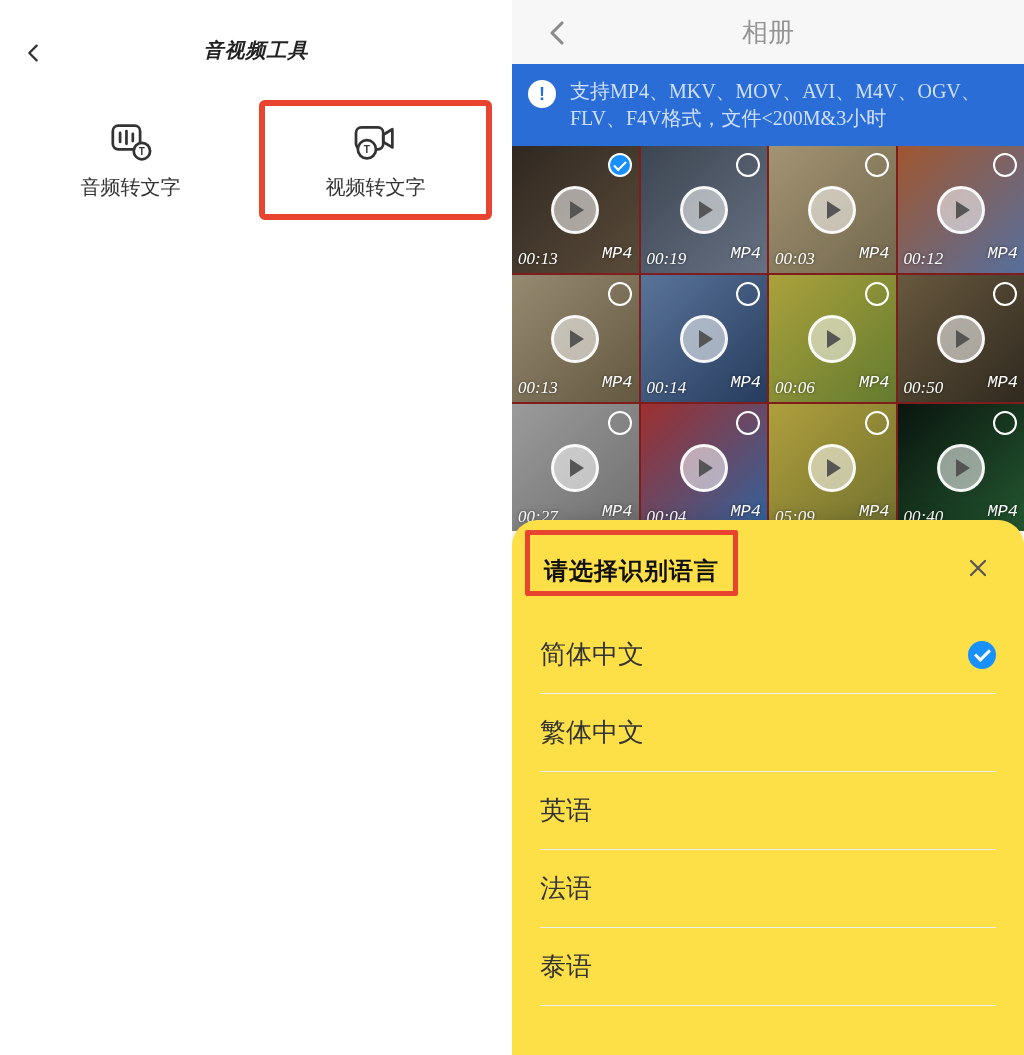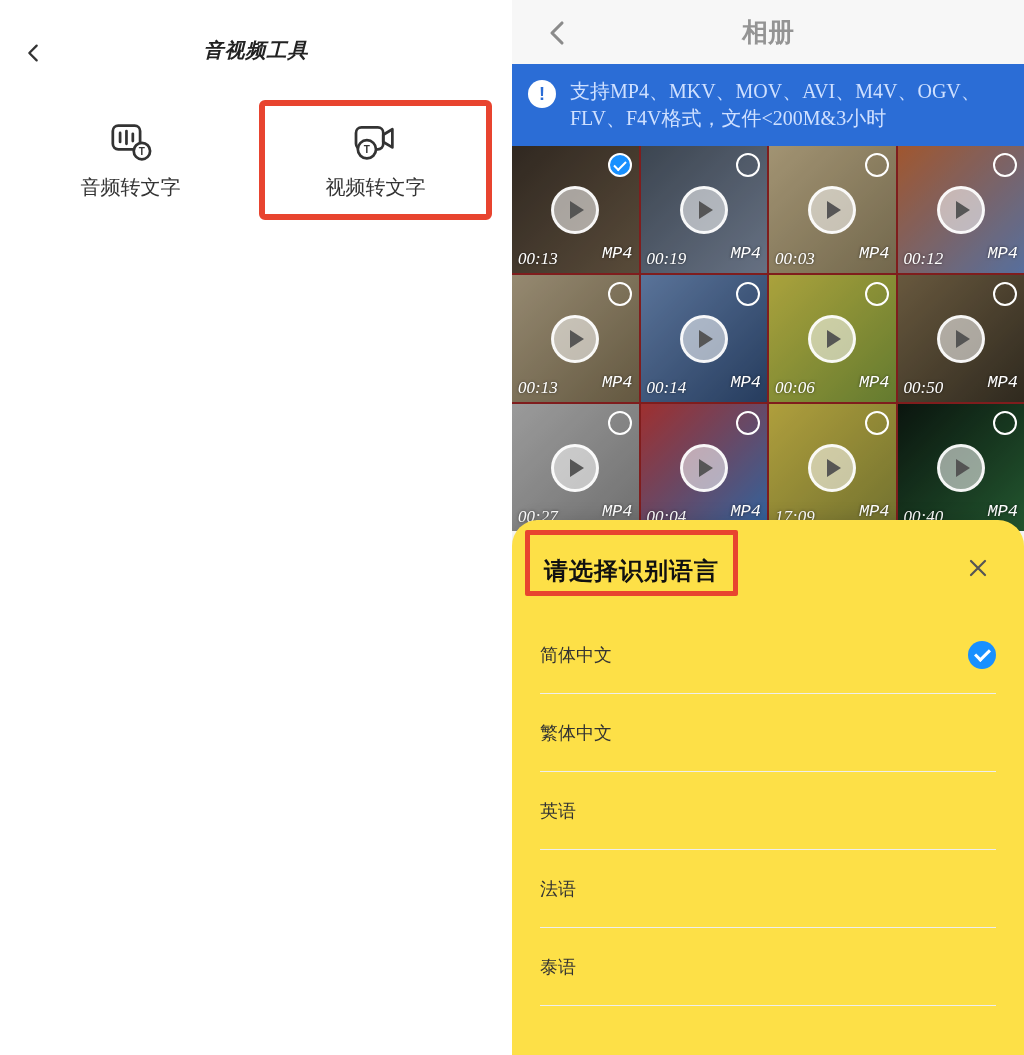--- a/index.html
+++ b/index.html
@@ -101,21 +101,21 @@
     height: 30px;
     display: flex;
     align-items: center;
     justify-content: center;
     cursor: pointer;
     opacity: .55;
   }
   .r-title {
     font-size: 26px;
     color: #444;
-    font-weight: 700;
+    font-weight: 400;
     opacity: .55;
   }
 
   .banner {
     background: #2b6dd6;
     color: #cfe0ff;
     display: flex;
     padding: 14px 16px;
     align-items: flex-start;
     gap: 14px;
@@ -257,21 +257,21 @@
   }
   .lang {
     display: flex;
     align-items: center;
     justify-content: space-between;
     border-bottom: 1px solid #eee;
     height: 78px;
     cursor: pointer;
   }
   .lang span {
-    font-size: 18px;
+    font-size: 26px;
     color: #333;
   }
   .lang .tick {
     width: 28px; height: 28px;
     border-radius: 50%;
     background: #1890ff;
     display: none;
     align-items: center; justify-content: center;
   }
   .lang.selected .tick { display: flex; }
@@ -422,21 +422,21 @@
           <div class="play"></div>
           <div class="sel"></div>
           <div class="dur">00:04</div>
           <div class="fmt">MP4</div>
         </div>
         <div class="thumb row3child">
           <div class="bg" style="background:linear-gradient(135deg,#d6c24a,#8a8a3a)"></div>
           <div class="overlay"></div>
           <div class="play"></div>
           <div class="sel"></div>
-          <div class="dur">17:09</div>
+          <div class="dur">05:09</div>
           <div class="fmt">MP4</div>
         </div>
         <div class="thumb row3child">
           <div class="bg" style="background:linear-gradient(135deg,#0d1a12,#2b6a3a)"></div>
           <div class="overlay"></div>
           <div class="play"></div>
           <div class="sel"></div>
           <div class="dur">00:40</div>
           <div class="fmt">MP4</div>
         </div>

